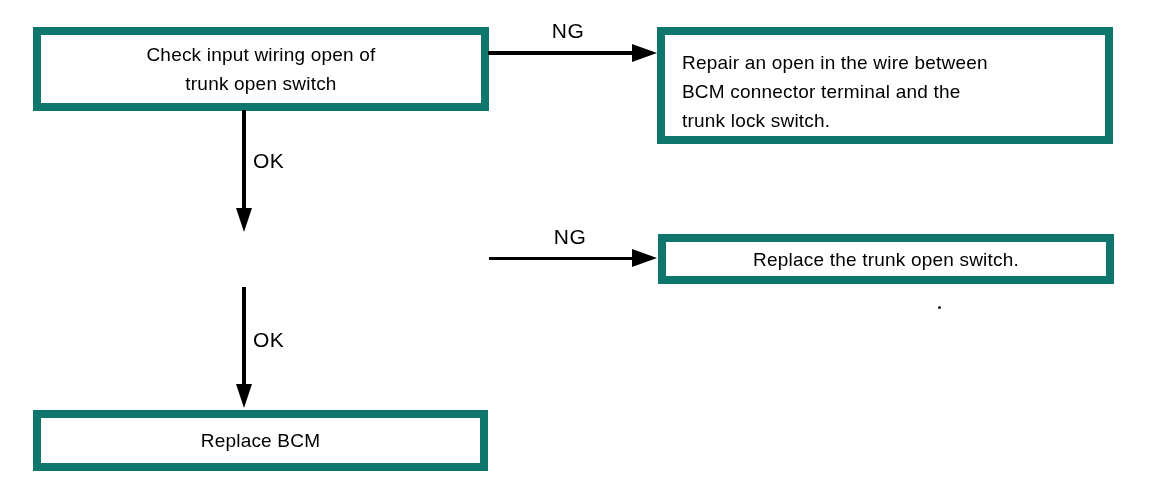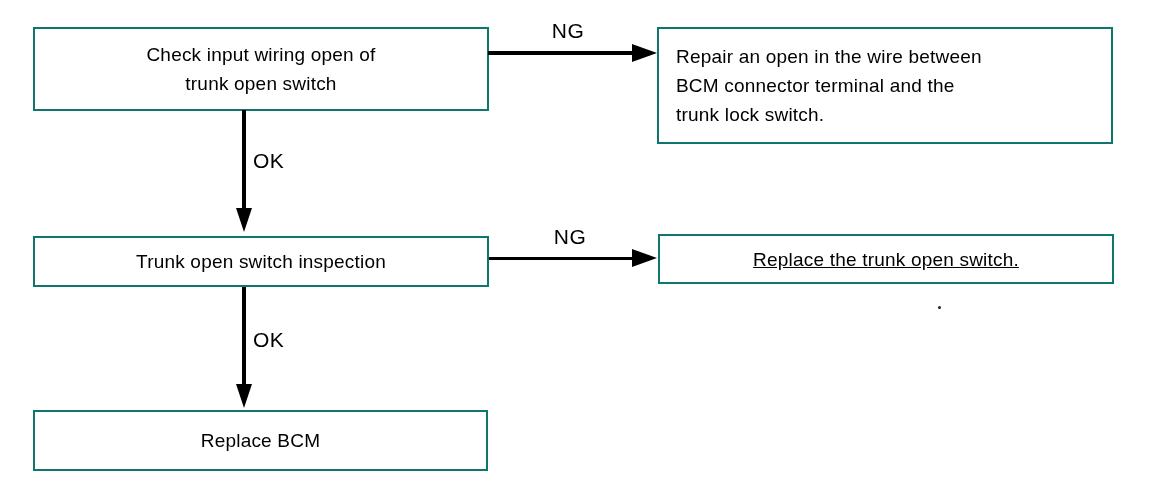--- a/index.html
+++ b/index.html
@@ -12,41 +12,41 @@
     width: 1152px;
     height: 498px;
     background: #ffffff;
     font-family: "Liberation Sans", sans-serif;
     color: #000000;
     overflow: hidden;
   }
   .flow-node {
     position: absolute;
     box-sizing: border-box;
-    border: 2px solid #0f766e;
+    border: 8px solid #0f766e;
     background: #ffffff;
     display: flex;
     align-items: center;
     justify-content: center;
     text-align: center;
     font-size: 19px;
     line-height: 29px;
     white-space: pre-line;
     letter-spacing: 0.2px;
   }
   .flow-node.left-align {
     justify-content: flex-start;
     align-items: flex-start;
     text-align: left;
     padding: 13px 10px 12px 17px;
   }
   .node-1 { left: 33px;  top: 27px;  width: 456px; height: 84px;  }
   .node-2 { left: 657px; top: 27px;  width: 456px; height: 117px; }
   .node-3 { left: 33px;  top: 236px; width: 456px; height: 51px;  }
-  .node-4 { left: 658px; top: 234px; width: 456px; height: 50px; text-decoration: underline;  }
+  .node-4 { left: 658px; top: 234px; width: 456px; height: 50px;  }
   .node-5 { left: 33px;  top: 410px; width: 455px; height: 61px;  }
 
   .edge-label {
     position: absolute;
     font-weight: normal;
     font-size: 21px;
     letter-spacing: 0.5px;
     line-height: 22px;
   }
   .ng-1 { left: 544px; top: 20px;  width: 48px; text-align: center; }
@@ -112,21 +112,20 @@
     <div class="line h-line-1"></div>
     <div class="arrowhead-right ah-right-1"></div>
   </div>
 
   <div>
     <span class="edge-label ok-1">OK</span>
     <div class="line v-line-1"></div>
     <div class="arrowhead-down ah-down-1"></div>
   </div>
 
-  <div class="flow-node node-3">Trunk open switch inspection</div>
 
   <div class="flow-node node-4">Replace the trunk open switch.</div>
 
   <div>
     <span class="edge-label ng-2">NG</span>
     <div class="line h-line-2"></div>
     <div class="arrowhead-right ah-right-2"></div>
   </div>
 
   <div>

